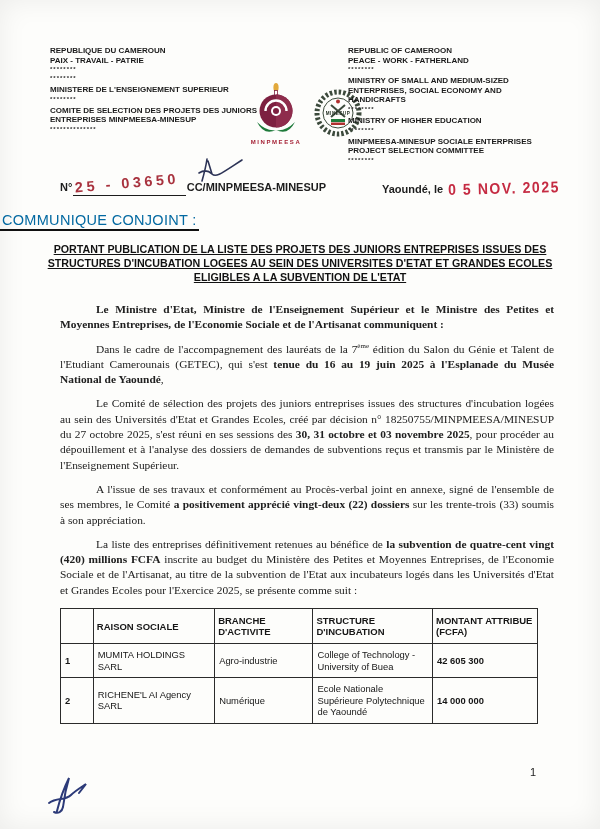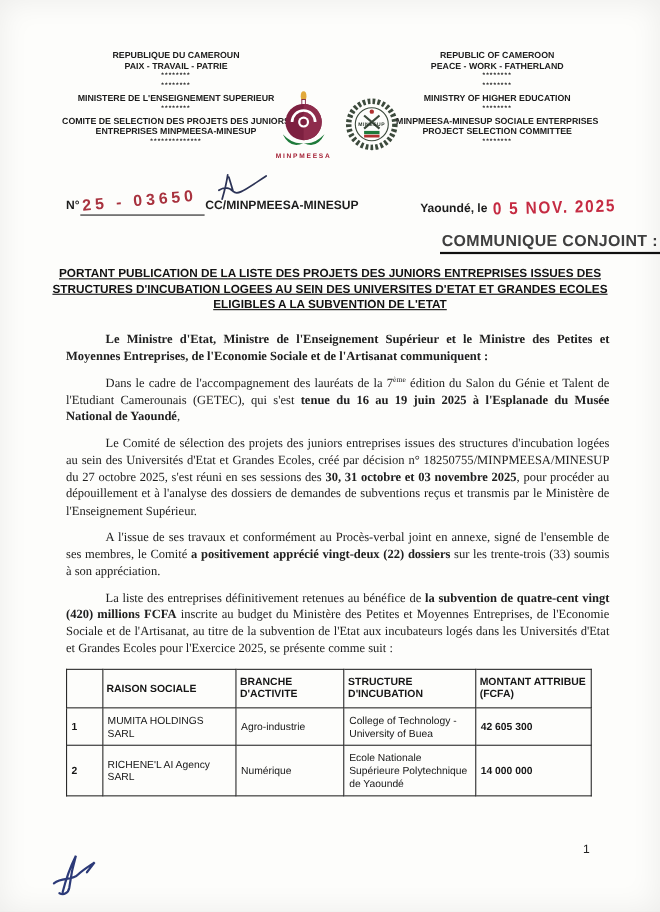--- a/index.html
+++ b/index.html
@@ -10,21 +10,21 @@
     color:#1d1d1d;
   }
   .page{
     position:relative;width:600px;height:829px;
     background:#fdfdfb;
     box-shadow:inset 0 0 28px rgba(0,0,0,.07);
     overflow:hidden;
   }
 
   
-  .mast{position:absolute;text-align:center;font-weight:bold;font-size:8px;line-height:9.6px;color:#1b1b1b;}
+  .mast{position:absolute;font-weight:bold;font-size:8px;line-height:9.6px;color:#1b1b1b;}
   .mast-left{left:50px;top:46px;width:220px;}
   .mast-right{left:348px;top:46px;width:208px;}
   .m-line{}
   .sep{font-size:6px;line-height:5px;letter-spacing:1px;color:#2a2a2a;margin:2px 0 4px;font-weight:bold;}
 
   .logo-minpmeesa{position:absolute;left:243px;top:82px;width:66px;text-align:center;}
   .logo-minpmeesa .logo-label{font-size:6px;font-weight:bold;color:#a52236;letter-spacing:1.6px;margin-top:-1px;}
   .logo-minesup{position:absolute;left:313px;top:86px;width:50px;text-align:center;}
 
   
@@ -35,21 +35,21 @@
     letter-spacing:3.5px;transform:rotate(-5deg) translateY(-3px);
   }
   .cc-paraph{position:absolute;left:196px;top:156px;}
   .dateline{position:absolute;left:382px;top:180px;font-size:11px;font-weight:bold;white-space:nowrap;}
   .stamp{
     display:inline-block;color:#c52b42;font-size:14px;font-weight:bold;
     letter-spacing:1.6px;margin-left:5px;transform:rotate(-1.5deg) scaleY(1.12);
   }
 
   
-  .doc-title{position:absolute;top:212px;left:0;right:0;text-align:right;font-size:14.5px;font-weight:bold;color:#404040;}
+  .doc-title{position:absolute;top:212px;left:0;right:0;text-align:left;font-size:14.5px;font-weight:normal;color:#0369a1;}
   .doc-title span{border-bottom:2px solid #101010;padding:0 2px 1px;letter-spacing:.3px;}
   .doc-subtitle{
     position:absolute;top:242px;left:42px;right:42px;text-align:center;
     font-weight:bold;font-size:10.7px;line-height:14.2px;color:#121212;text-decoration:underline;
   }
 
   
   .body-flow{position:absolute;top:302px;left:60px;width:494px;font-size:11.4px;line-height:15.3px;text-align:justify;color:#202020;}
   .para{margin:0 0 9px;text-indent:36px;font-family:Liberation Serif, serif;}
   .para .b{font-weight:bold;}
@@ -111,20 +111,21 @@
       <text x="25" y="28.5" font-size="4.6" font-weight="bold" fill="#243024" text-anchor="middle" letter-spacing="0.5">MINESUP</text>
       <rect x="18" y="33" width="14" height="3" fill="#1e7a3a"></rect>
       <rect x="18" y="36.5" width="14" height="2.5" fill="#b03030"></rect>
     </svg>
   </div>
 
   <div class="mast mast-right">
       <div class="m-line">REPUBLIC OF CAMEROON</div>
       <div class="m-line">PEACE - WORK - FATHERLAND</div>
       <div class="sep">********</div>
+      <div class="m-line">MINISTRY OF SMALL AND MEDIUM-SIZED ENTERPRISES, SOCIAL ECONOMY AND HANDICRAFTS</div>
       <div class="sep">********</div>
       <div class="m-line">MINISTRY OF HIGHER EDUCATION</div>
       <div class="sep">********</div>
       <div class="m-line">MINPMEESA-MINESUP SOCIALE ENTERPRISES PROJECT SELECTION COMMITTEE</div>
       <div class="sep">********</div>
     </div>
 
   <div class="ref"><span>N°</span><span class="hw-wrap"><span class="hw-num">25 - 03650</span></span><span>CC/MINPMEESA-MINESUP</span></div>
 
   <div class="cc-paraph">

